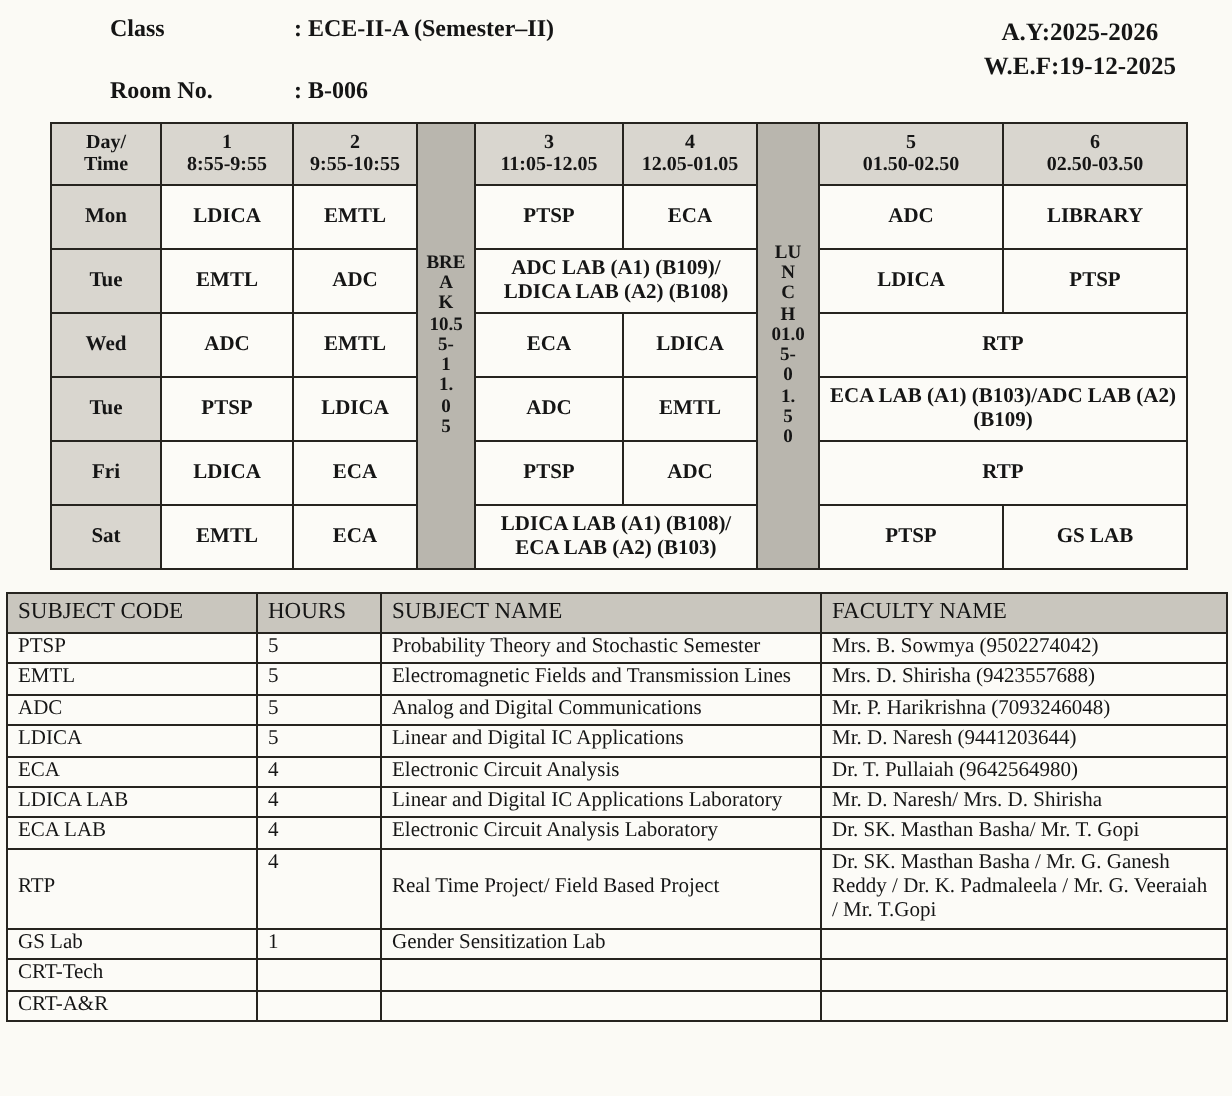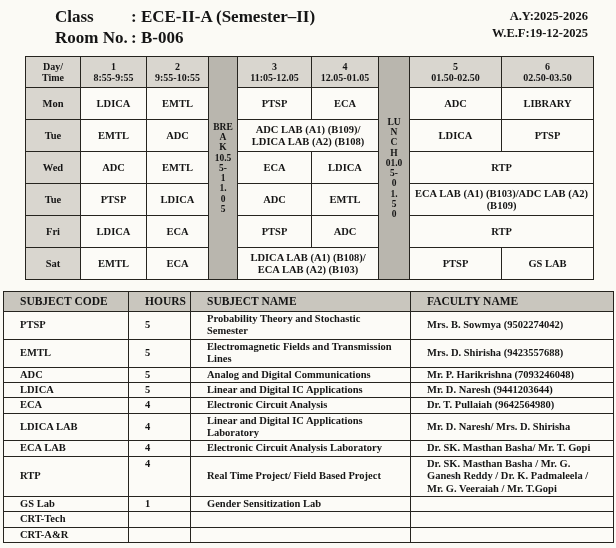--- a/index.html
+++ b/index.html
@@ -7,22 +7,22 @@
     width:616px;height:548px;overflow:hidden;
     background:#fbfaf5;
     font-family:"Liberation Serif", serif;
     color:#151515;
     -webkit-font-smoothing:antialiased;
   }
   .page{position:relative;width:616px;height:548px;}
 
   
   .tophdr{display:flex;justify-content:space-between;padding:7px 28px 0 55px;}
-  .hdr-left{display:grid;grid-template-columns:76px auto;row-gap:1px;font-weight:bold;font-size:17px;}
-  .hdr-right{font-weight:bold;font-size:12.5px;text-align:right;padding-top:1px;line-height:1.35;}
+  .hdr-left{display:grid;grid-template-columns:76px auto;row-gap:1px;font-weight:bold;font-size:12px;gap:16px;}
+  .hdr-right{font-weight:bold;font-size:12.5px;text-align:center;padding-top:1px;line-height:1.35;}
 
   
   table{border-collapse:collapse;table-layout:fixed;}
   .tt{margin:8px 0 0 25px;width:568px;}
   .tt td{
     border:1.6px solid #26241f;
     text-align:center;vertical-align:middle;
     font-weight:bold;font-size:10.5px;line-height:1.12;
     padding:1px 2px;
     background:#fcfbf7;
@@ -37,22 +37,22 @@
     white-space:pre-line;font-size:9.5px;line-height:1.08;
     padding:0;
   }
   .pnum{font-size:10px;}
   .ptime{font-size:10px;}
 
   
   .subs{margin:11px 0 0 3px;width:610px;}
   .subs td{
     border:1.6px solid #26241f;
-    font-weight:bold;font-size:10.5px;line-height:1.18;
-    padding:1px 16px;
+    font-weight:normal;font-size:10.5px;line-height:1.18;
+    padding:1px 5px;
     vertical-align:middle;
     background:#fcfbf7;
   }
   .subs tr.shead td{background:#c9c6be;font-size:11.5px;height:17px;}
   .subs td.hours{}
   .subs td.vtop{vertical-align:top;}
 </style>
 </head>
 <body>
 

